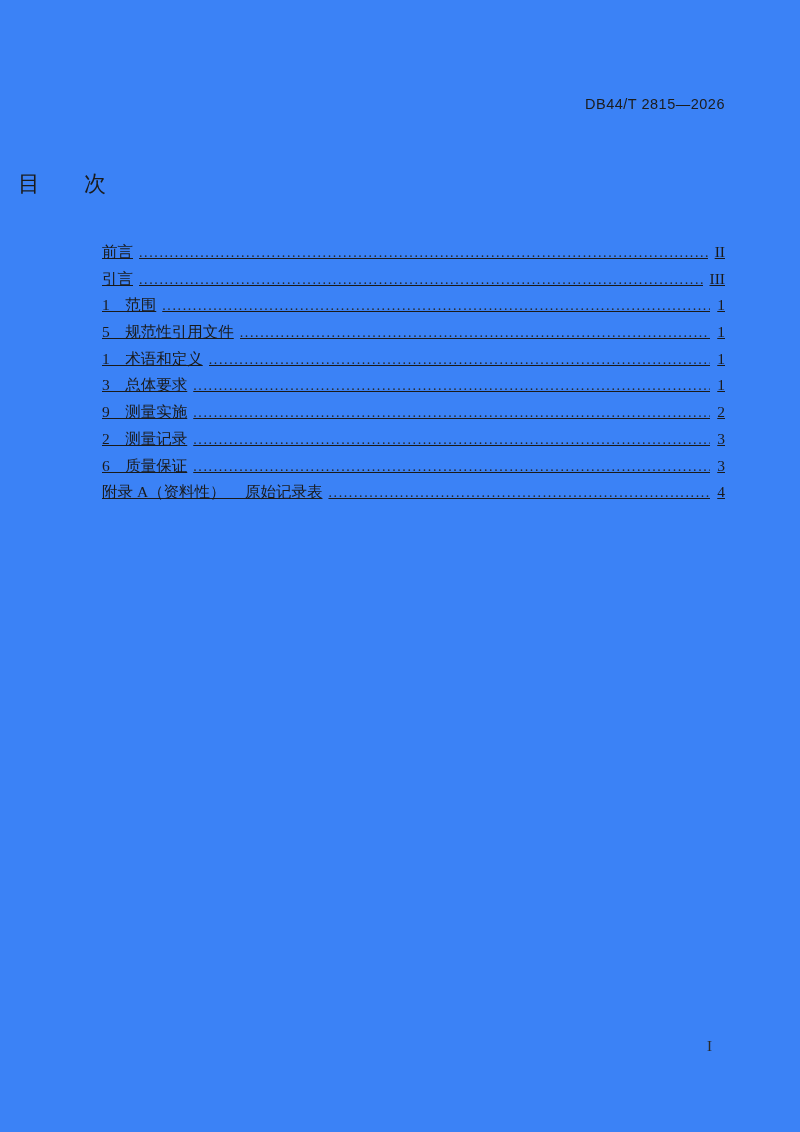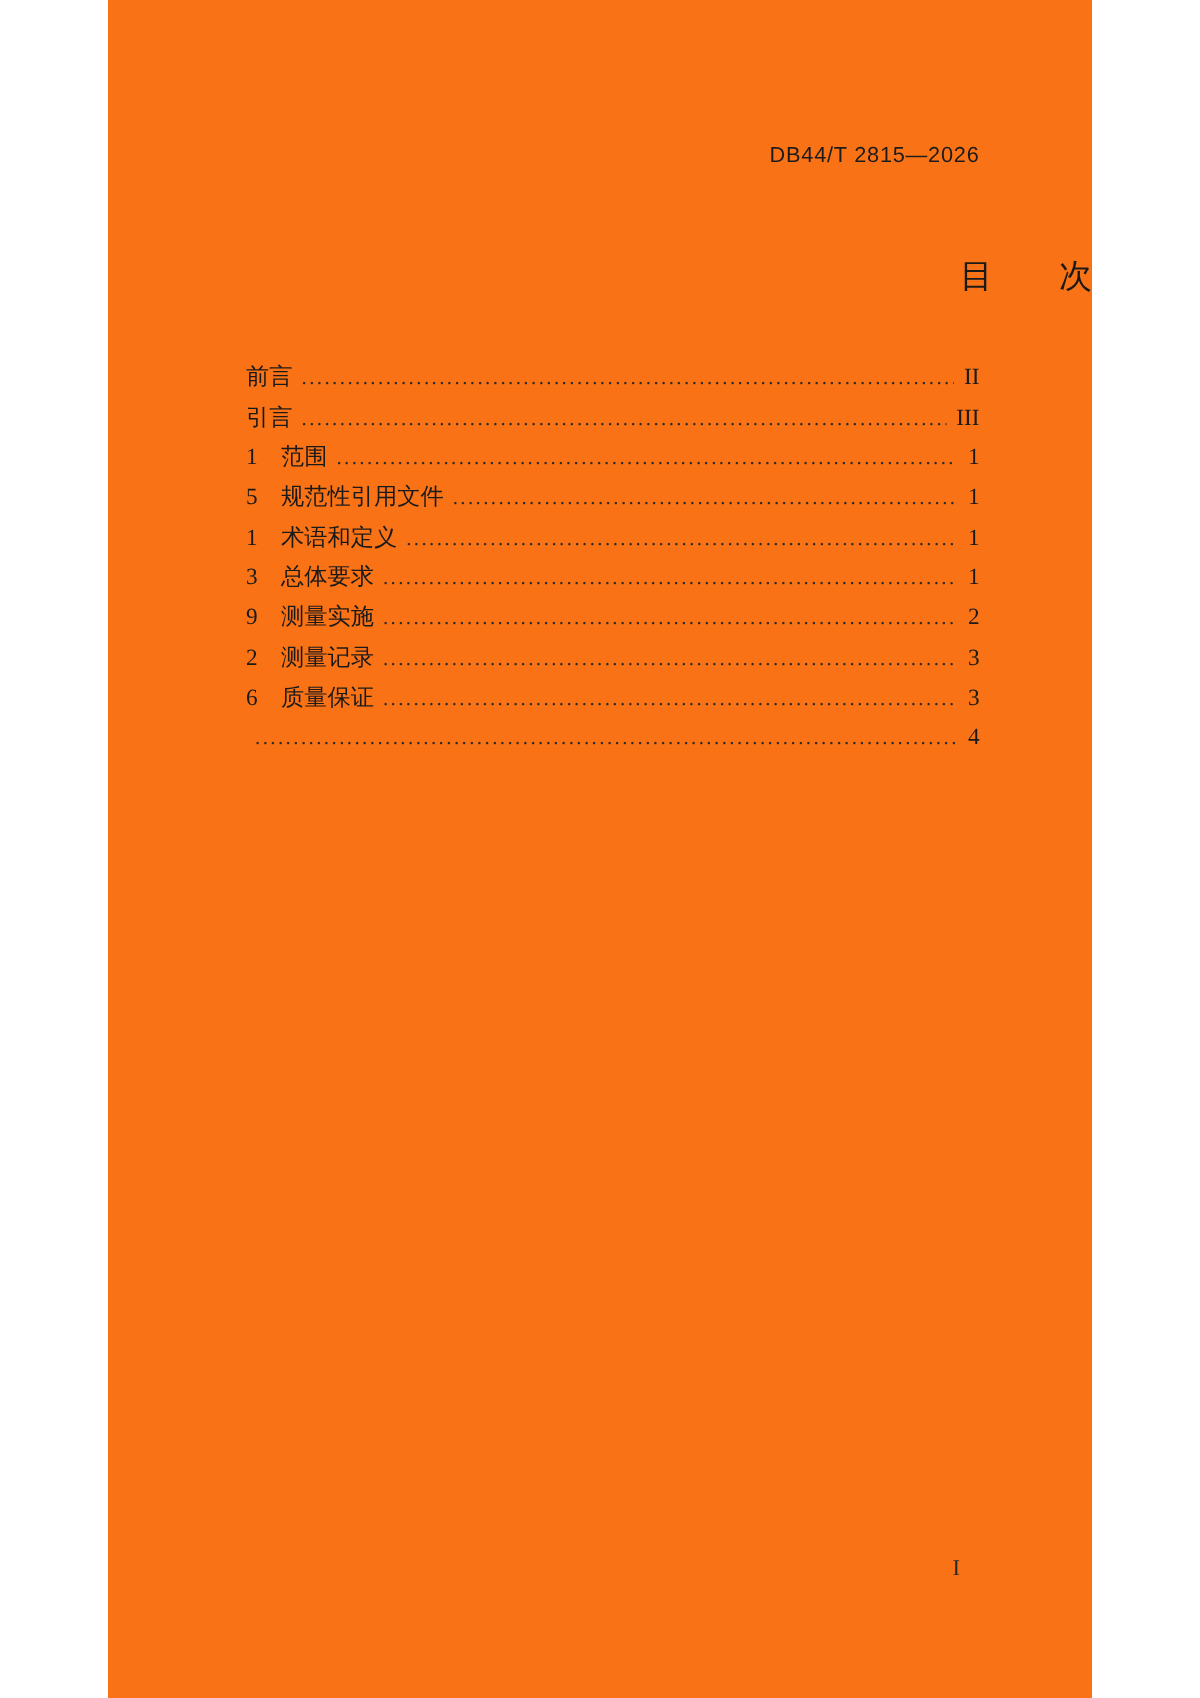--- a/index.html
+++ b/index.html
@@ -2,24 +2,24 @@
 <html><head>
 <meta charset="utf-8">
 <style>
   html, body {
     margin: 0;
     padding: 0;
     background: #ffffff;
   }
   .page {
     position: relative;
-    width: 656px;
+    width: 800px;
     height: 1132px;
     margin: 0 auto;
-    background: #f97316;
+    background: #3b82f6;
     color: #1a1a1a;
     font-family: "Liberation Serif", "DejaVu Serif", serif;
     overflow: hidden;
   }
   .doc-header {
     position: absolute;
     top: 96px;
     right: 75px;
     font-family: "Liberation Sans", "DejaVu Sans", sans-serif;
     font-size: 14.5px;
@@ -27,32 +27,33 @@
     color: #1c1c1c;
     white-space: pre;
   }
   .doc-title {
     position: absolute;
     top: 169px;
     left: 0;
     right: 0;
     margin: 0;
     padding-left: 18px;
-    text-align: right;
+    text-align: left;
     font-family: "Liberation Sans", "DejaVu Sans", sans-serif;
     font-size: 22px;
     font-weight: 500;
     color: #1a1a1a;
     white-space: pre;
   }
   .toc {
     position: absolute;
     top: 239px;
-    left: 92px;
+    left: 102px;
     right: 75px;
+    text-decoration: underline;
   }
   .toc-row {
     display: flex;
     align-items: baseline;
     height: 26.7px;
     line-height: 26.7px;
     font-size: 15.5px;
   }
   .toc-label {
     white-space: pre;
@@ -139,20 +140,21 @@
       <span class="toc-page">3</span>
     </div>
 
     <div class="toc-row">
       <span class="toc-label">6　质量保证</span>
       <span class="toc-leader">............................................................................................................................................</span>
       <span class="toc-page">3</span>
     </div>
 
     <div class="toc-row">
+      <span class="toc-label">附录 A（资料性）　 原始记录表</span>
       <span class="toc-leader">............................................................................................................................................</span>
       <span class="toc-page">4</span>
     </div>
 
   </div>
 
   <div class="doc-footer">I</div>
 
 </div>
 

